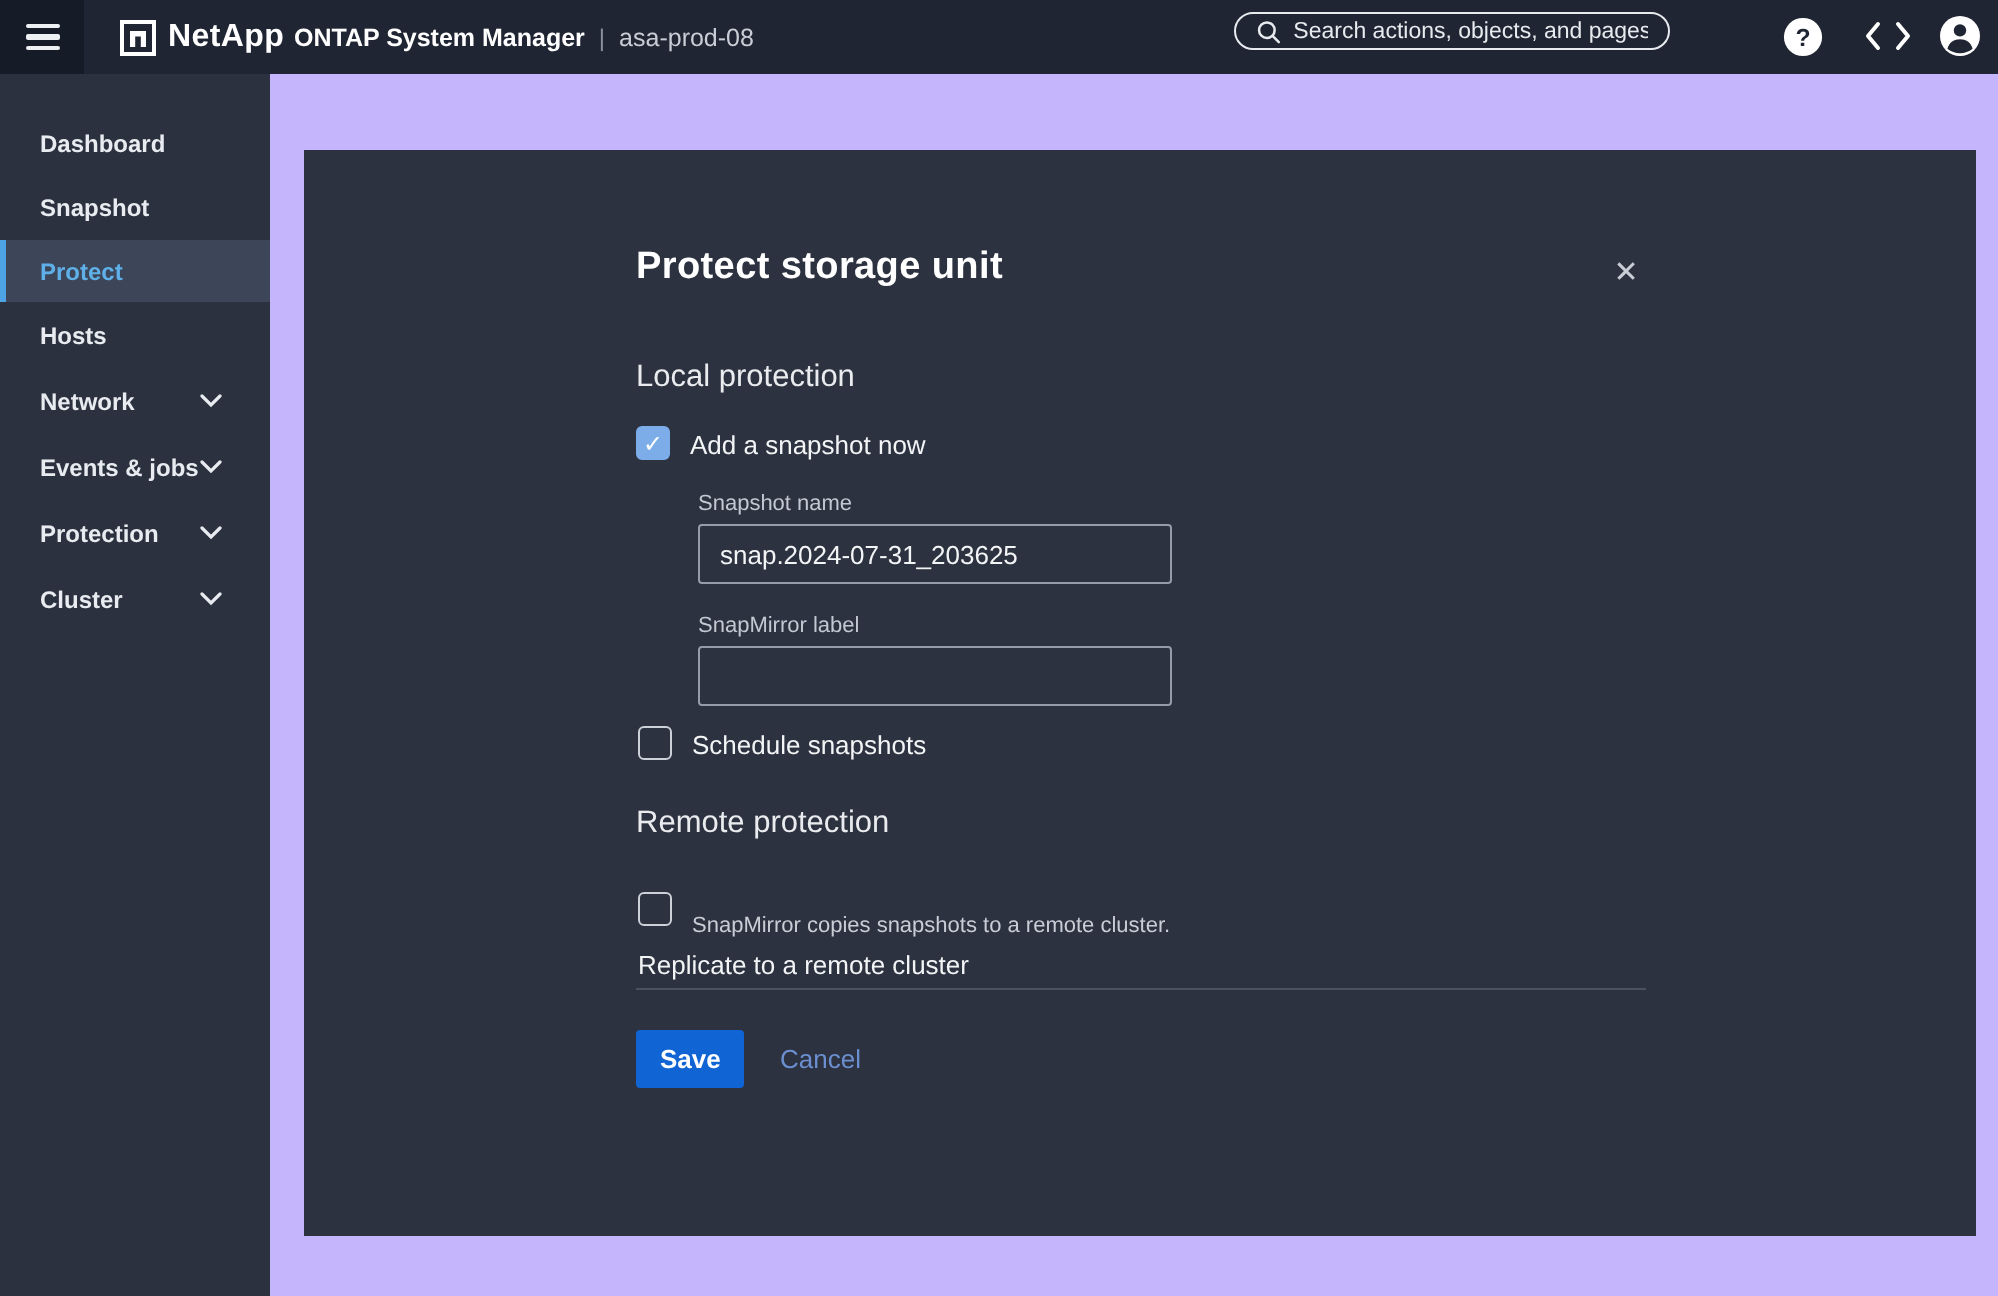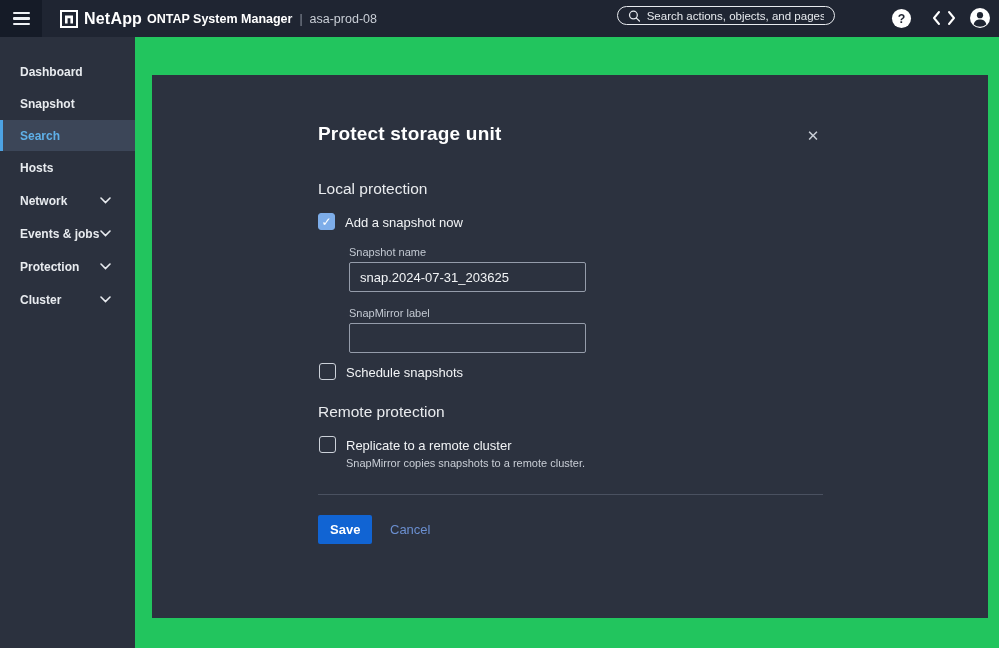--- a/index.html
+++ b/index.html
@@ -58,21 +58,21 @@
   .nav-item .spacer { flex: 1; }
   .nav-item.gap { margin-top: 2px; }
   .nav-item.selected { background: #3c4658; color: #5fb0e8; }
   .nav-item.selected::before {
     content: ""; position: absolute; left: 0; top: 0; bottom: 0; width: 3px;
     background: #4da3e4;
   }
   .nav-item svg { flex-shrink: 0; }
 
   
-  .content { position: absolute; left: 135px; top: 37px; width: 864px; height: 611px; background: #22c55e; }
+  .content { position: absolute; left: 135px; top: 37px; width: 864px; height: 611px; background: #c4b5fd; }
   .card {
     position: absolute; left: 17px; top: 38px; width: 836px; height: 543px;
     background: #2c323f;
   }
   .dialog-title {
     position: absolute; left: 166px; top: 48px;
     color: #ffffff; font-size: 19px; font-weight: bold; letter-spacing: 0.2px;
   }
   .close-btn {
     position: absolute; left: 650px; top: 50px; width: 22px; height: 22px;
@@ -83,21 +83,21 @@
   .section-heading {
     position: absolute; left: 166px;
     color: #e9ebee; font-size: 15.5px; font-weight: 400;
   }
   .heading-local  { top: 105px; }
   .heading-remote { top: 328px; }
 
   .check-row { position: absolute; display: flex; align-items: flex-start; gap: 10px; }
   .row-add       { left: 166px; top: 138px; }
   .row-schedule  { left: 167px; top: 288px; }
-  .row-replicate { left: 167px; top: 361px; }
+  .row-replicate { left: 167px; top: 371px; flex-direction: column; }
   .checkbox {
     width: 17px; height: 17px; border: 1.5px solid #ccd1d9; border-radius: 3px;
     background: transparent; cursor: pointer; flex-shrink: 0;
     display: flex; align-items: center; justify-content: center;
     color: transparent; font-size: 12px; line-height: 1;
   }
   .checkbox.checked { background: #7dade9; border-color: #7dade9; color: #ffffff; }
   .check-label { color: #f2f4f6; font-size: 13px; margin-top: 2px; cursor: default; }
 
   .field-label {
@@ -191,21 +191,21 @@
   </header>
 
   <nav class="sidebar">
     <div class="nav-item">
       <span>Dashboard</span>
     </div>
     <div class="nav-item">
       <span>Snapshot</span>
     </div>
     <div class="nav-item selected">
-      <span>Search</span>
+      <span>Protect</span>
     </div>
     <div class="nav-item">
       <span>Hosts</span>
     </div>
     <div class="nav-item gap">
       <span>Network</span>
       <span class="spacer"></span>
       <svg width="11" height="7" viewBox="0 0 11 7">
         <path d="M1 1 L5.5 5.5 L10 1" fill="none" stroke="#e8ebef" stroke-width="1.6" stroke-linecap="round"></path>
       </svg>

